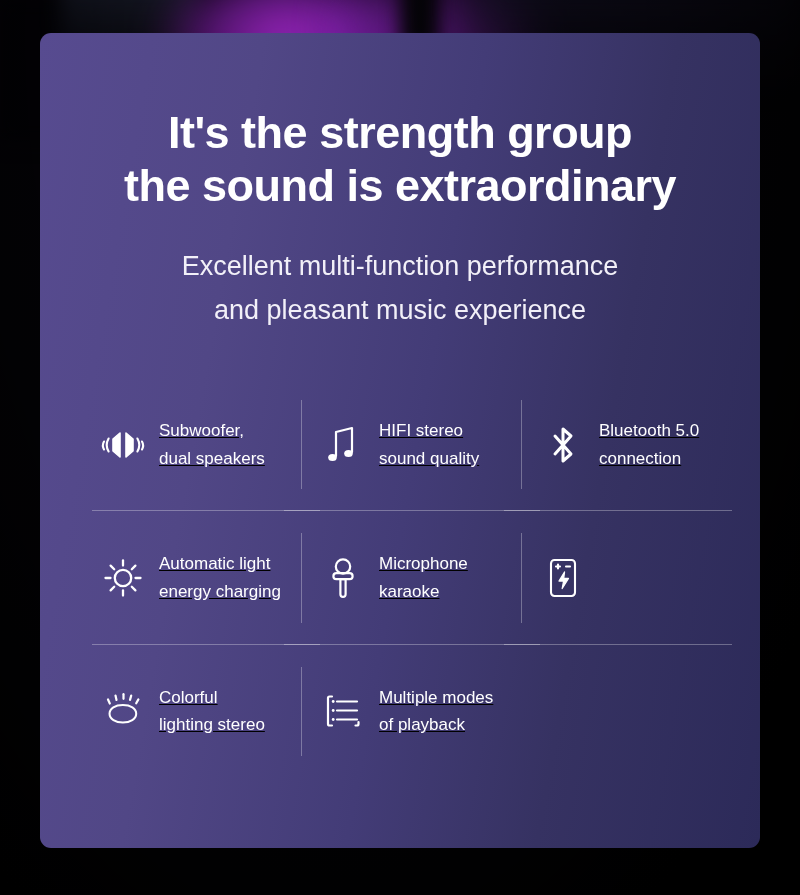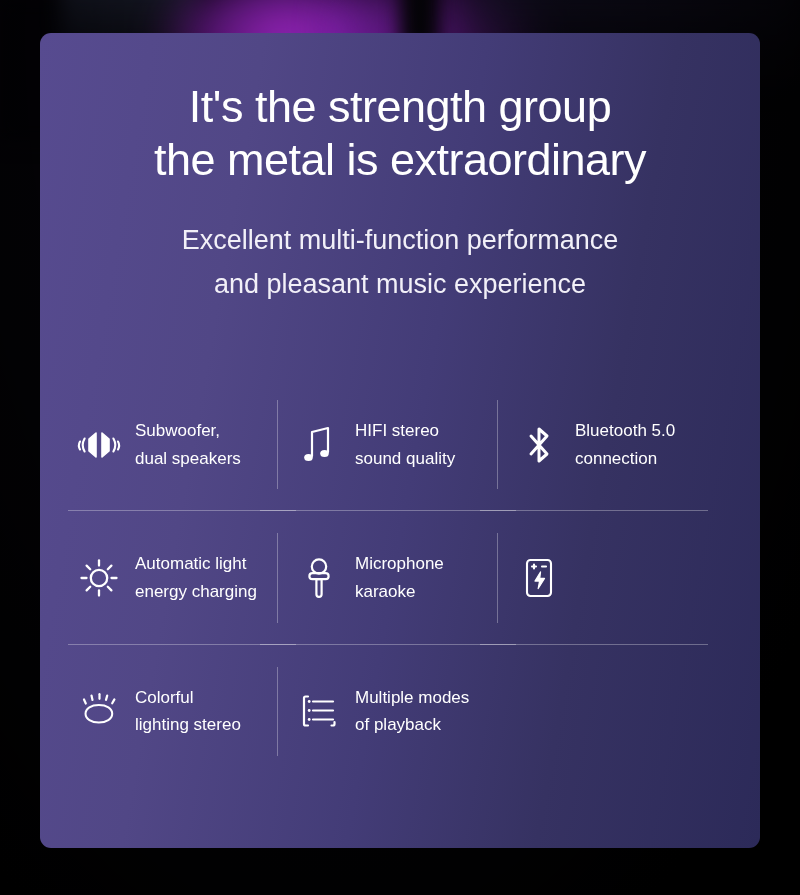--- a/index.html
+++ b/index.html
@@ -53,47 +53,48 @@
   
   .card {
     position:absolute;
     left:40px; top:33px; width:720px; height:815px;
     border-radius:11px;
     background:linear-gradient(100deg,#574b90 0%, #514786 26%, #433c77 52%, #363262 74%, #2c2a59 100%);
     overflow:hidden;
   }
 
   .headline {
-    margin-top:48px;
+    margin-top:74px;
     text-align:center;
     color:#ffffff;
     font-size:45px;
-    font-weight:normal;
+    font-weight:bold;
     line-height:1.17;
     letter-spacing:-0.5px;
     padding:0 22px;
   }
   .subhead {
     margin-top:33px;
     text-align:center;
     color:#f2f0f8;
     font-size:27px;
     font-weight:normal;
     line-height:1.62;
     padding:0 40px;
   }
 
   
   .grid {
     position:absolute;
-    left:18px; top:345px;
+    left:42px; top:345px;
     width:660px; height:400px;
     display:grid;
     grid-template-columns:1fr 1fr 1fr;
     grid-template-rows:1fr 1fr 1fr;
+    text-decoration:underline;
   }
   .cell {
     display:flex;
     align-items:center;
     gap:13px;
     padding:0 6px 0 18px;
     position:relative;
   }
   .cell.br::after {
     content:"";
@@ -133,21 +134,21 @@
   <div class="bd-layer bd-b"></div>
   <div class="bd-layer bd-e"></div>
   <div class="bd-layer bd-d"></div>
   <div class="bd-vig"></div>
 </div>
 
 <div class="card">
 
   <div class="headline">
     <div>It's the strength group</div>
-    <div>the metal is extraordinary</div>
+    <div>the sound is extraordinary</div>
   </div>
 
   <div class="subhead">
     <div>Excellent multi-function performance</div>
     <div>and pleasant music experience</div>
   </div>
 
   <div class="grid">
 
     <div class="cell br bb c1">

